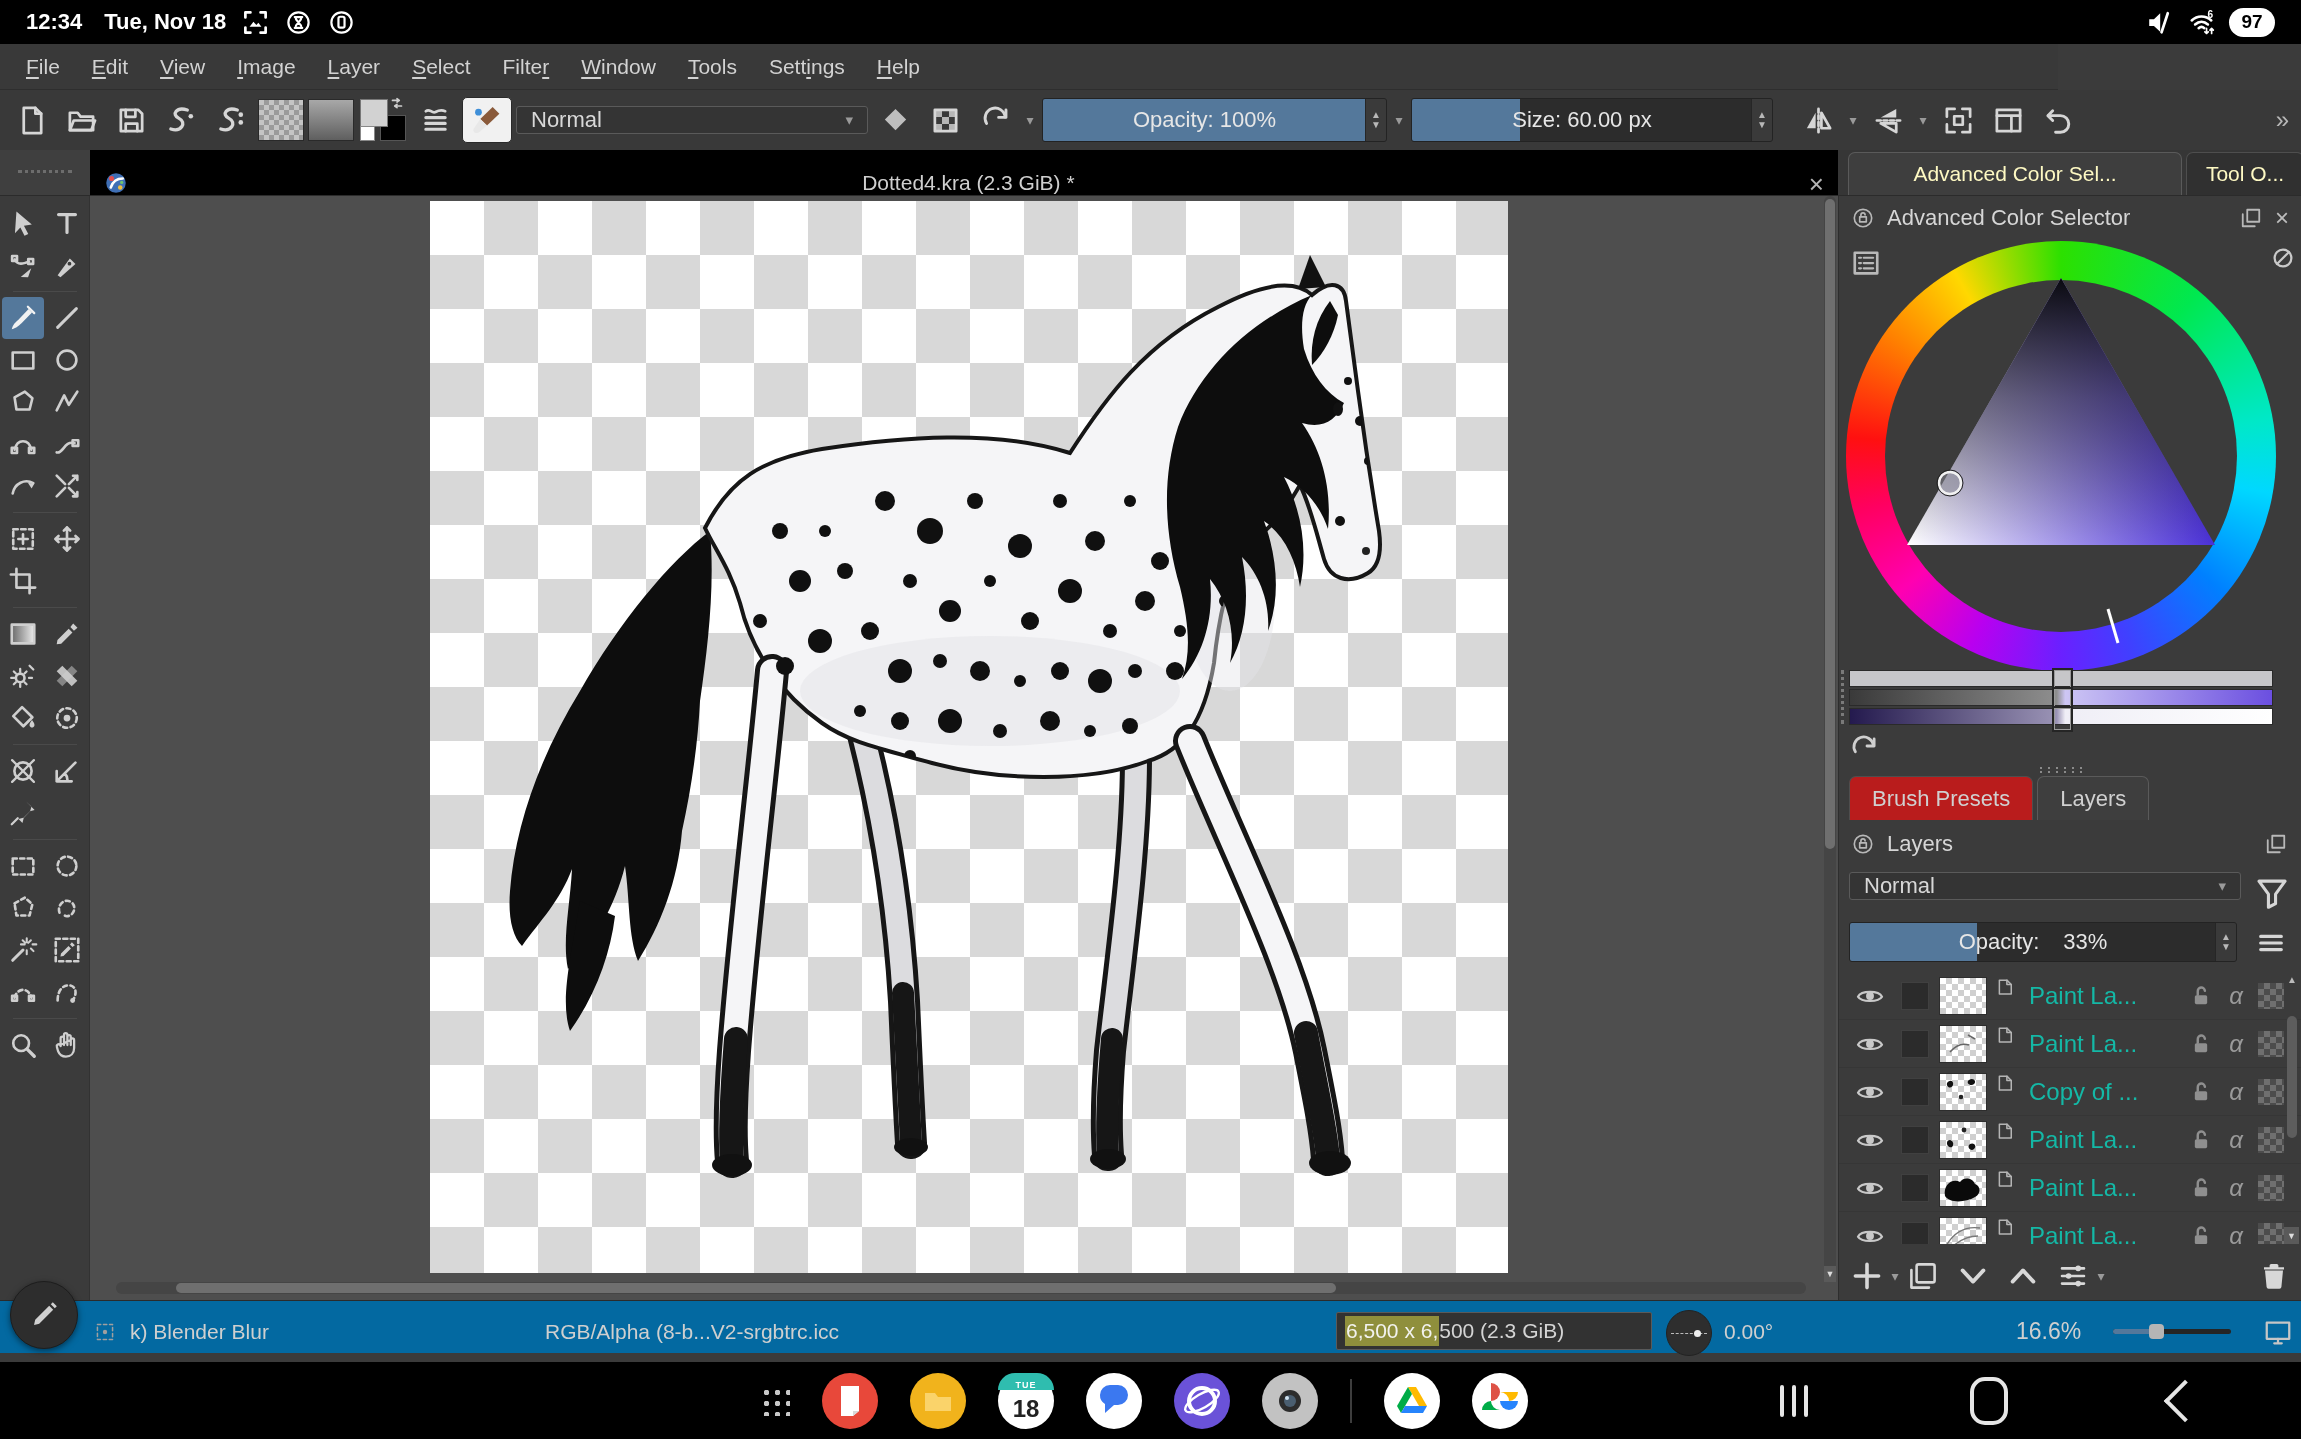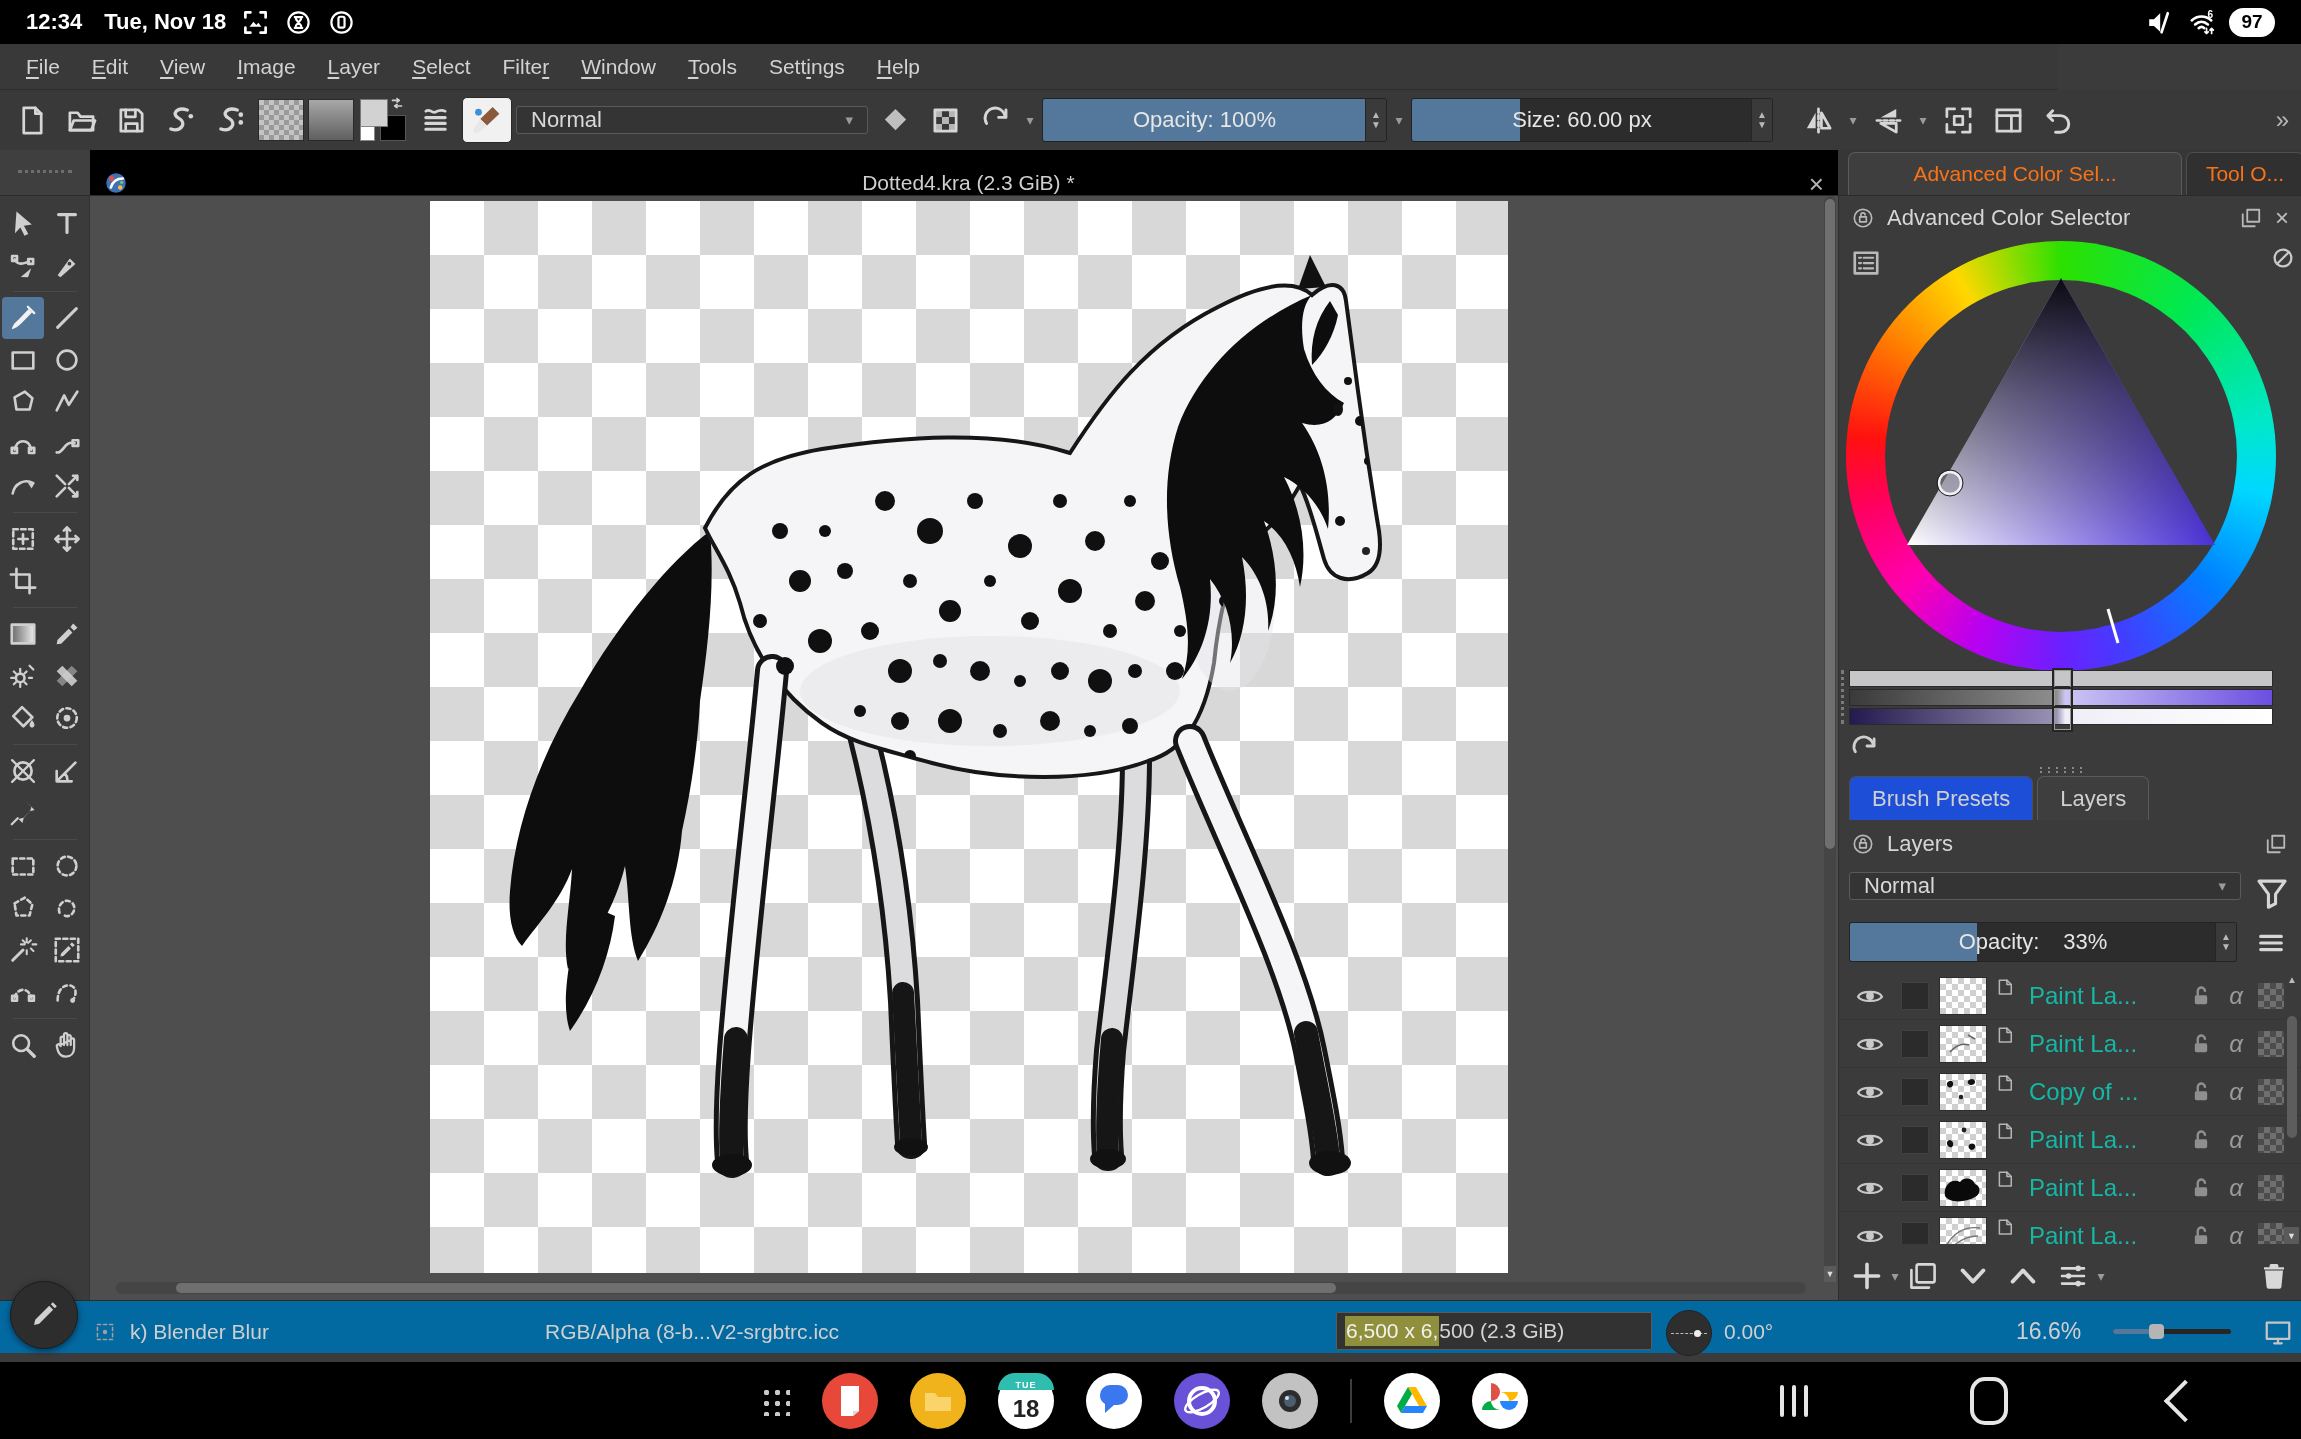--- a/index.html
+++ b/index.html
@@ -56,21 +56,21 @@
 
   
   #tabbar{left:0;top:150px;width:2301px;height:46px;background:#363636;border-bottom:1px solid #2b2b2b;box-sizing:border-box}
   .tbx-stub{position:absolute;left:0;top:0;width:90px;height:45px;background:#3f3f3f;border-right:1px solid #2c2c2c}
   .tbx-stub .grip{position:absolute;left:18px;top:20px;width:54px;border-top:3px dotted #6d6d6d}
   .doc-tab{position:absolute;left:90px;top:0;width:1748px;height:45px;background:#000000;display:flex;
     align-items:flex-end;padding:0 14px;box-sizing:border-box}
   .doc-tab .title{flex:1;text-align:center;font-size:21px;color:#cfcfcf}
   .doc-tab .close{color:#b4b4b4;font-size:26px;line-height:22px}
   .rtabs{position:absolute;left:1848px;top:2px;height:44px;display:flex;gap:4px}
-  .rtab{height:43px;display:flex;align-items:center;justify-content:center;font-size:21px;color:#f97316;
+  .rtab{height:43px;display:flex;align-items:center;justify-content:center;font-size:21px;color:#fef9c3;
     border:1px solid #4e4e4e;border-bottom:none;border-radius:7px 7px 0 0;background:#303030;box-sizing:border-box;padding:0 18px}
   .rtab.active{background:#3e3e3e;border-color:#5a5a5a}
 
   
   #toolbox{left:0;top:196px;width:90px;height:1104px;background:#3b3b3b;border-right:1px solid #323232;
     box-sizing:border-box;padding-top:6px}
   .tb-row{display:flex;justify-content:center;gap:2px;height:42px}
   .tool{width:42px;height:42px;display:flex;align-items:center;justify-content:center;color:#cfcfcf;border-radius:4px}
   .tool svg{width:30px;height:30px}
   .tool.active{background:#54789b;color:#f2f2f2}
@@ -106,21 +106,21 @@
   .cs-bars{position:absolute;left:10px;top:474px;width:424px}
   .cs-bar{height:17px;margin-bottom:2px;position:relative;border:1px solid #2a2a2a;box-sizing:border-box}
   .cs-handle{position:absolute;left:202px;top:-3px;width:17px;height:22px;border:2px solid #252525;
     box-shadow:0 0 0 1px #9a9a9a inset;background:transparent}
   .cs-grip{position:absolute;left:2px;top:474px;height:54px;border-left:3px dotted #7a7a7a}
   .cs-refresh{position:absolute;left:10px;top:538px;width:30px;height:30px;color:#cfcfcf}
   .dots-handle{position:absolute;left:198px;top:570px;width:48px;height:8px;
     background-image:radial-gradient(#8a8a8a 1.4px,transparent 1.6px);background-size:8px 4px}
   .mid-tabs{position:absolute;left:10px;top:580px;display:flex;gap:4px}
   .mtab{height:44px;display:flex;align-items:center;justify-content:center;font-size:22px;color:#d0d0d0;
-    border:1px solid #4e4e4e;border-bottom:none;border-radius:7px 7px 0 0;background:#1d4ed8;padding:0 22px;box-sizing:border-box}
+    border:1px solid #4e4e4e;border-bottom:none;border-radius:7px 7px 0 0;background:#b91c1c;padding:0 22px;box-sizing:border-box}
   .mtab.active{background:#3e3e3e;border-color:#5a5a5a}
   .layers-head{position:absolute;left:0;top:626px;width:463px}
   .lay-combo{position:absolute;left:10px;top:676px;width:392px}
   .funnel{position:absolute;left:414px;top:678px;width:38px;height:38px;color:#d6d6d6}
   .lay-opacity{position:absolute;left:10px;top:726px;width:388px}
   .hamb{position:absolute;left:416px;top:732px;width:32px;height:30px;color:#d6d6d6}
   #layer-list{position:absolute;left:0;top:776px;width:463px;height:272px;overflow:hidden}
   .lrow{height:47px;display:flex;align-items:center;border-bottom:1px solid #363636;position:relative}
   .lrow .eye{width:30px;height:30px;color:#c9c9c9;margin-left:16px;flex:none}
   .lrow .clabel{width:26px;height:26px;background:#2b2b2b;border:1px solid #404040;margin-left:16px;flex:none}

